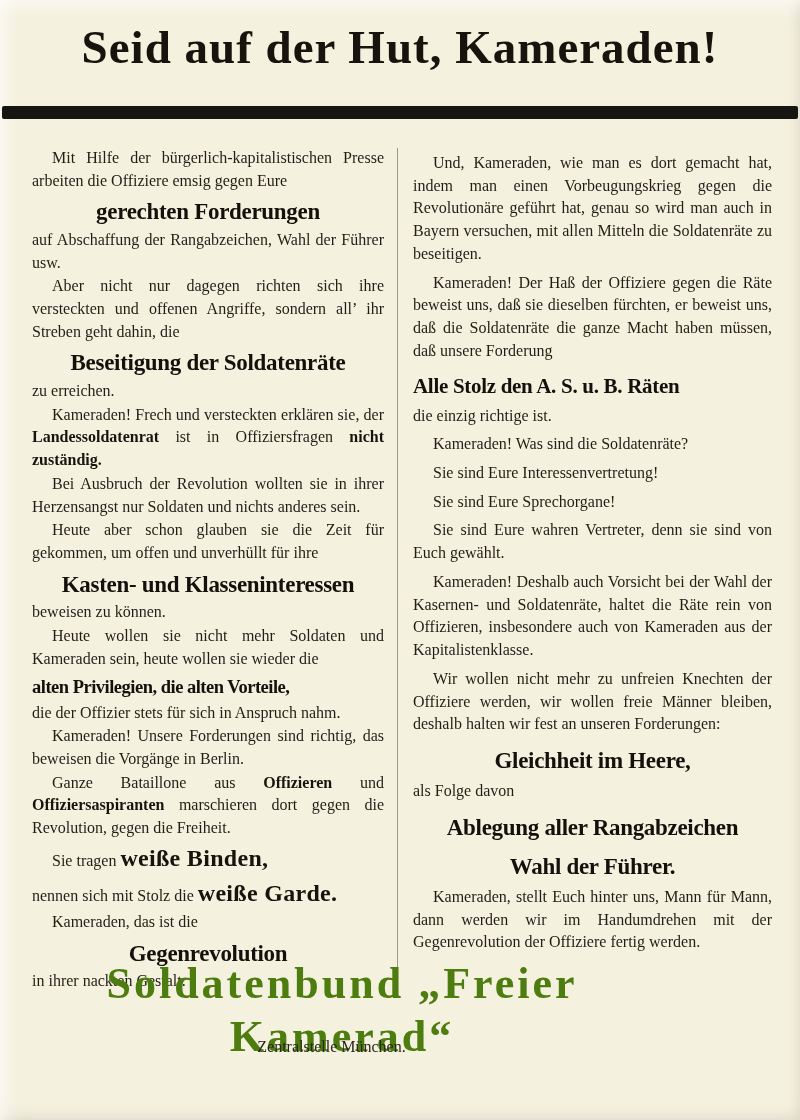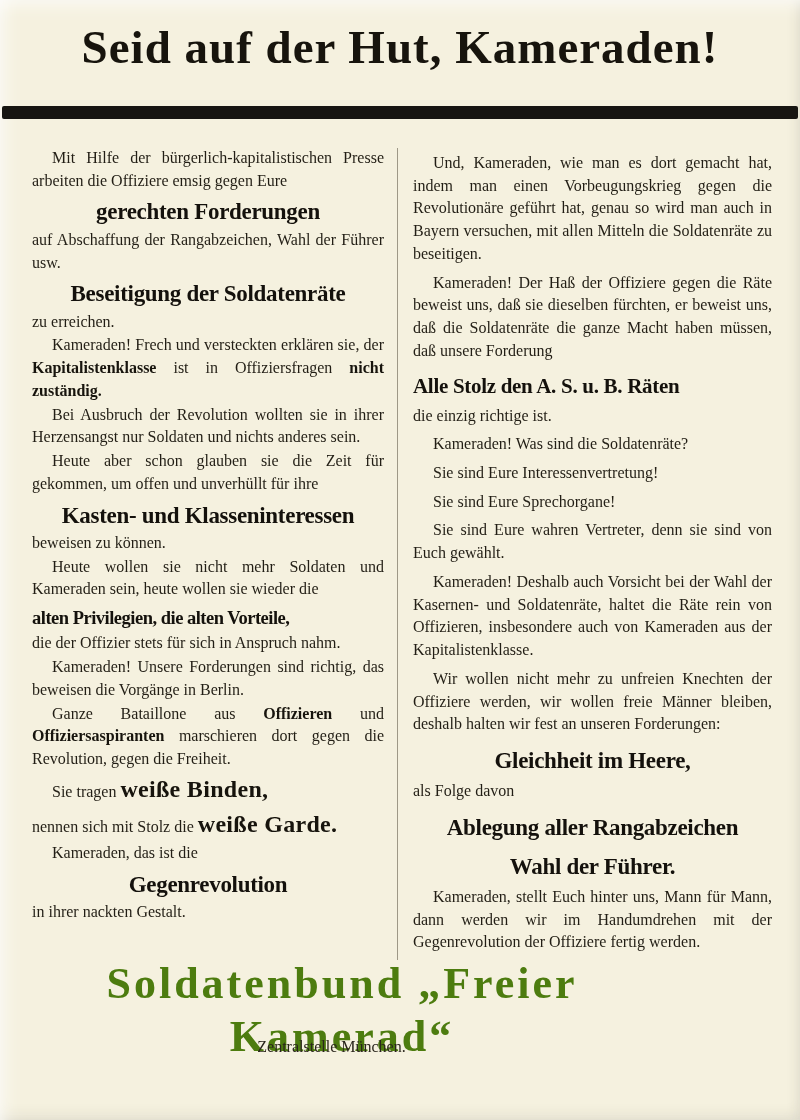--- a/index.html
+++ b/index.html
@@ -61,23 +61,24 @@
 
   <div class="headline">Seid auf der Hut, Kameraden!</div>
 
   <div class="title-rule"></div>
 
   <div class="columns">
     <div class="col col-left">
         <p class="p indent"><span>Mit Hilfe der bürgerlich-kapitalistischen Presse arbeiten die Offiziere emsig gegen Eure</span></p>
         <h3 class="h lg center">gerechten Forderungen</h3>
         <p class="p"><span>auf Abschaffung der Rangabzeichen, Wahl der Führer usw.</span></p>
+        <p class="p indent"><span>Aber nicht nur dagegen richten sich ihre versteckten und offenen Angriffe, sondern all’ ihr Streben geht dahin, die</span></p>
         <h3 class="h lg center">Beseitigung der Soldatenräte</h3>
         <p class="p"><span>zu erreichen.</span></p>
-        <p class="p indent"><span>Kameraden! Frech und versteckten erklären sie, der </span><span class="b">Kapitalistenklasse</span><span> ist in Offiziersfragen </span><span class="b">nicht zuständig.</span></p>
+        <p class="p indent"><span>Kameraden! Frech und versteckten erklären sie, der </span><span class="b">Landessoldatenrat</span><span> ist in Offiziersfragen </span><span class="b">nicht zuständig.</span></p>
         <p class="p indent"><span>Bei Ausbruch der Revolution wollten sie in ihrer Herzensangst nur Soldaten und nichts anderes sein.</span></p>
         <p class="p indent"><span>Heute aber schon glauben sie die Zeit für gekommen, um offen und unverhüllt für ihre</span></p>
         <h3 class="h lg center">Kasten- und Klasseninteressen</h3>
         <p class="p"><span>beweisen zu können.</span></p>
         <p class="p indent"><span>Heute wollen sie nicht mehr Soldaten und Kameraden sein, heute wollen sie wieder die</span></p>
         <h3 class="h sm left">alten Privilegien, die alten Vorteile,</h3>
         <p class="p"><span>die der Offizier stets für sich in Anspruch nahm.</span></p>
         <p class="p indent"><span>Kameraden! Unsere Forderungen sind richtig, das beweisen die Vorgänge in Berlin.</span></p>
         <p class="p indent"><span>Ganze Bataillone aus </span><span class="b">Offizieren</span><span> und </span><span class="b">Offiziersaspiranten</span><span> marschieren dort gegen die Revolution, gegen die Freiheit.</span></p>
         <p class="p indent"><span>Sie tragen </span><span class="b big">weiße Binden,</span></p>

